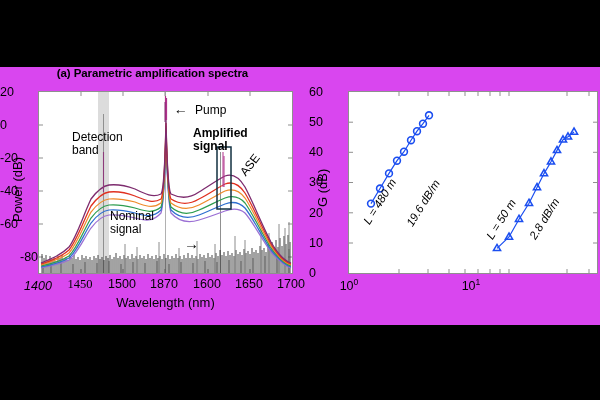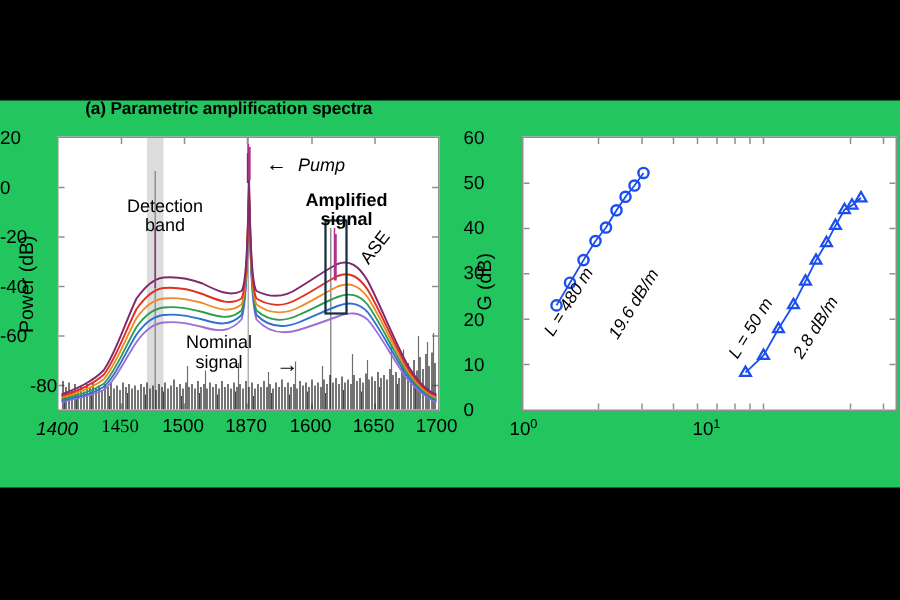--- a/index.html
+++ b/index.html
@@ -2,21 +2,21 @@
 <html><head>
 <meta charset="utf-8">
 <style>
   html,body{margin:0;padding:0;background:#000;}
   #root{
     position:relative;width:600px;height:400px;background:#000;overflow:hidden;
     font-family:"Liberation Sans",sans-serif;
   }
   
   #figure{
-    position:absolute;left:0;top:67px;width:600px;height:258px;background:#22c55e;
+    position:absolute;left:0;top:67px;width:600px;height:258px;background:#d946ef;
   }
   .panel{position:absolute;top:0;height:258px;}
   #panel-a{left:0;width:305px;}
   #panel-b{left:305px;width:295px;}
 
   .panel-title{
     position:absolute;top:0px;width:100%;text-align:center;
     font-size:11.5px;font-weight:bold;color:#000;letter-spacing:-0.1px;
   }
   #panel-b .panel-title{font-size:11.5px;}
@@ -28,21 +28,21 @@
   .ylabel{
     position:absolute;transform-origin:0 0;transform:rotate(-90deg);
     font-size:13px;color:#000;white-space:nowrap;
   }
   .xlabel{position:absolute;font-size:13px;color:#000;white-space:nowrap;text-align:center;}
 
   .ytick{position:absolute;font-size:12.5px;color:#000;text-align:left;white-space:nowrap;}
   .xtick{position:absolute;font-size:12.5px;color:#000;text-align:center;white-space:nowrap;}
   .xtick sup{font-size:8.5px;vertical-align:super;}
 
-  .annot{position:absolute;font-size:12px;color:#000;text-align:center;line-height:1.05;white-space:nowrap;}
+  .annot{position:absolute;font-size:12px;color:#000;text-align:left;line-height:1.05;white-space:nowrap;}
 
   .slope-lab{
     position:absolute;font-size:11.5px;color:#000;white-space:nowrap;
     font-style:italic;transform-origin:0 0;
   }
 
   svg{display:block;}
 </style>
 </head>
 <body>
@@ -199,37 +199,38 @@
       </div>
 
       <div class="xtick" style="left:14px;top:212px;width:48px;font-style:italic;">1400</div>
       <div class="xtick" style="left:56px;top:210px;width:48px;font-family:Liberation Serif, serif;">1450</div>
       <div class="xtick" style="left:98px;top:210px;width:48px;">1500</div>
       <div class="xtick" style="left:140px;top:210px;width:48px;">1870</div>
       <div class="xtick" style="left:183px;top:210px;width:48px;">1600</div>
       <div class="xtick" style="left:225px;top:210px;width:48px;">1650</div>
       <div class="xtick" style="left:267px;top:210px;width:48px;">1700</div>
 
+      <div class="xlabel" style="left:38px;top:228px;width:255px;">Wavelength (nm)</div>
 
       <div class="annot" style="left:72px;top:64px;width:76px;">
         <div>Detection</div>
         <div>band</div>
       </div>
 
       <div class="annot" style="left:193px;top:60px;width:76px;font-weight:bold;">
         <div>Amplified</div>
         <div>signal</div>
       </div>
 
-      <div class="annot" style="left:170px;top:35px;width:60px;text-align:right;font-style:italic;">
+      <div class="annot" style="left:170px;top:35px;width:60px;text-align:center;">
         <span style="font-size:14px;">←</span>
         <span style="margin-left:4px;">Pump</span>
       </div>
 
-      <div class="annot" style="left:110px;top:155px;width:72px;">
+      <div class="annot" style="left:110px;top:143px;width:72px;">
         <div>Nominal</div>
         <div>signal</div>
       </div>
       <div style="position:absolute;left:184px;top:168px;font-size:15px;">→</div>
 
       <div class="slope-lab" style="left:237px;top:103px;transform:rotate(-52deg);font-style:normal;font-size:12px;">ASE</div>
 
     </div>
 
     <div class="panel" id="panel-b">

